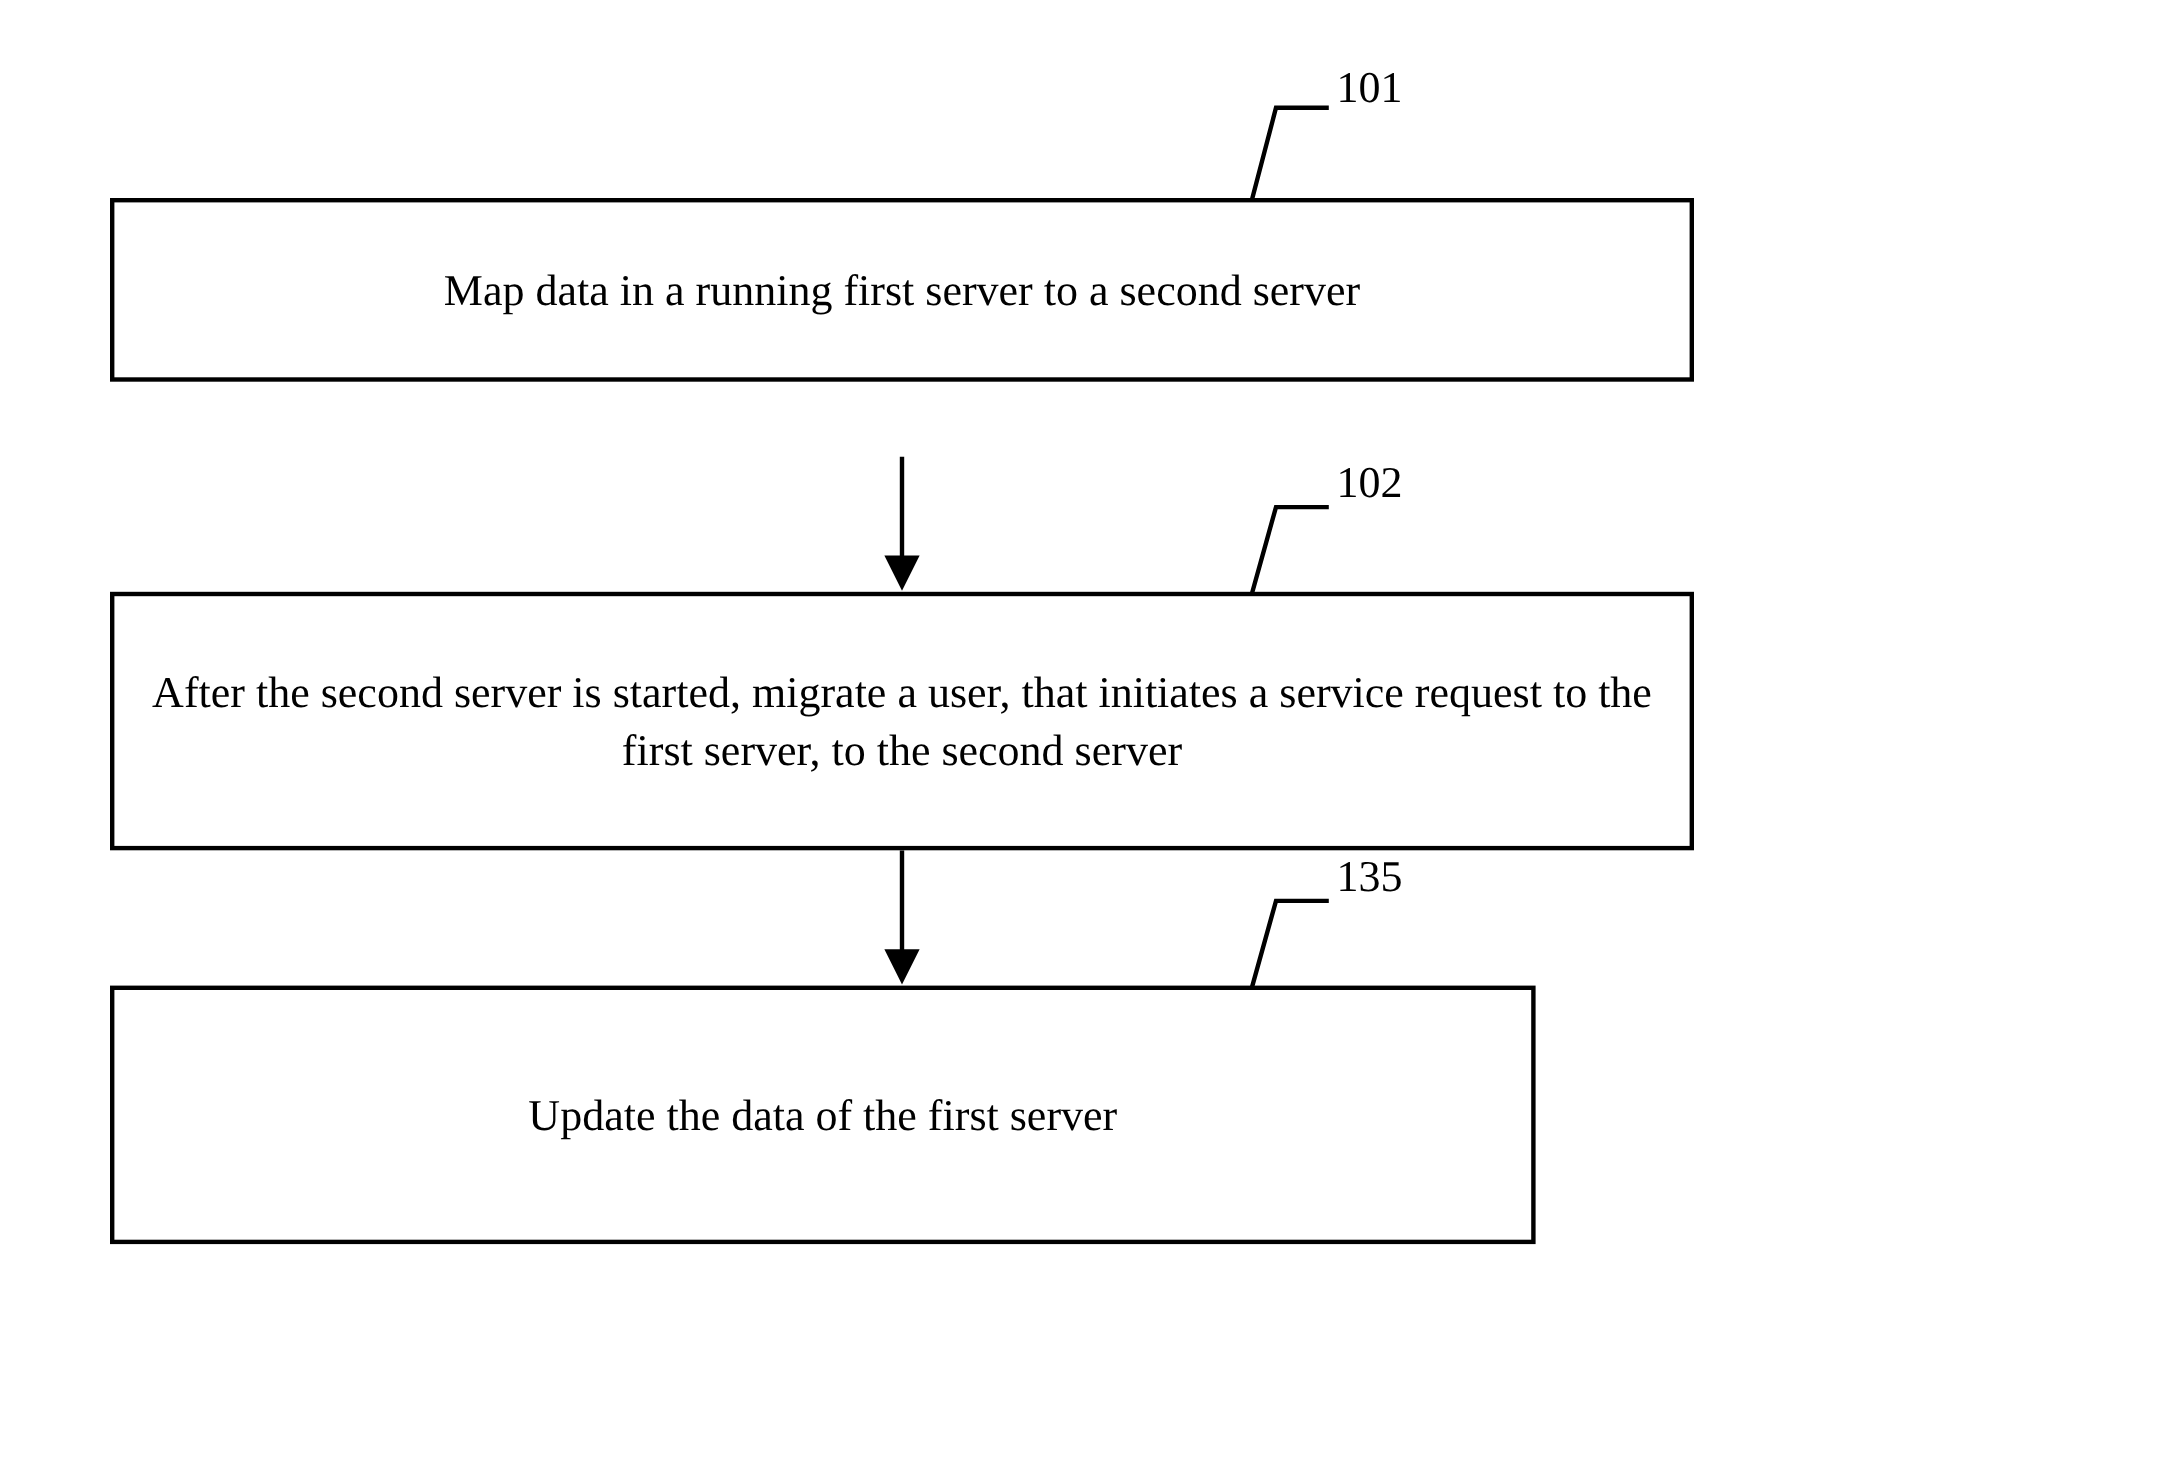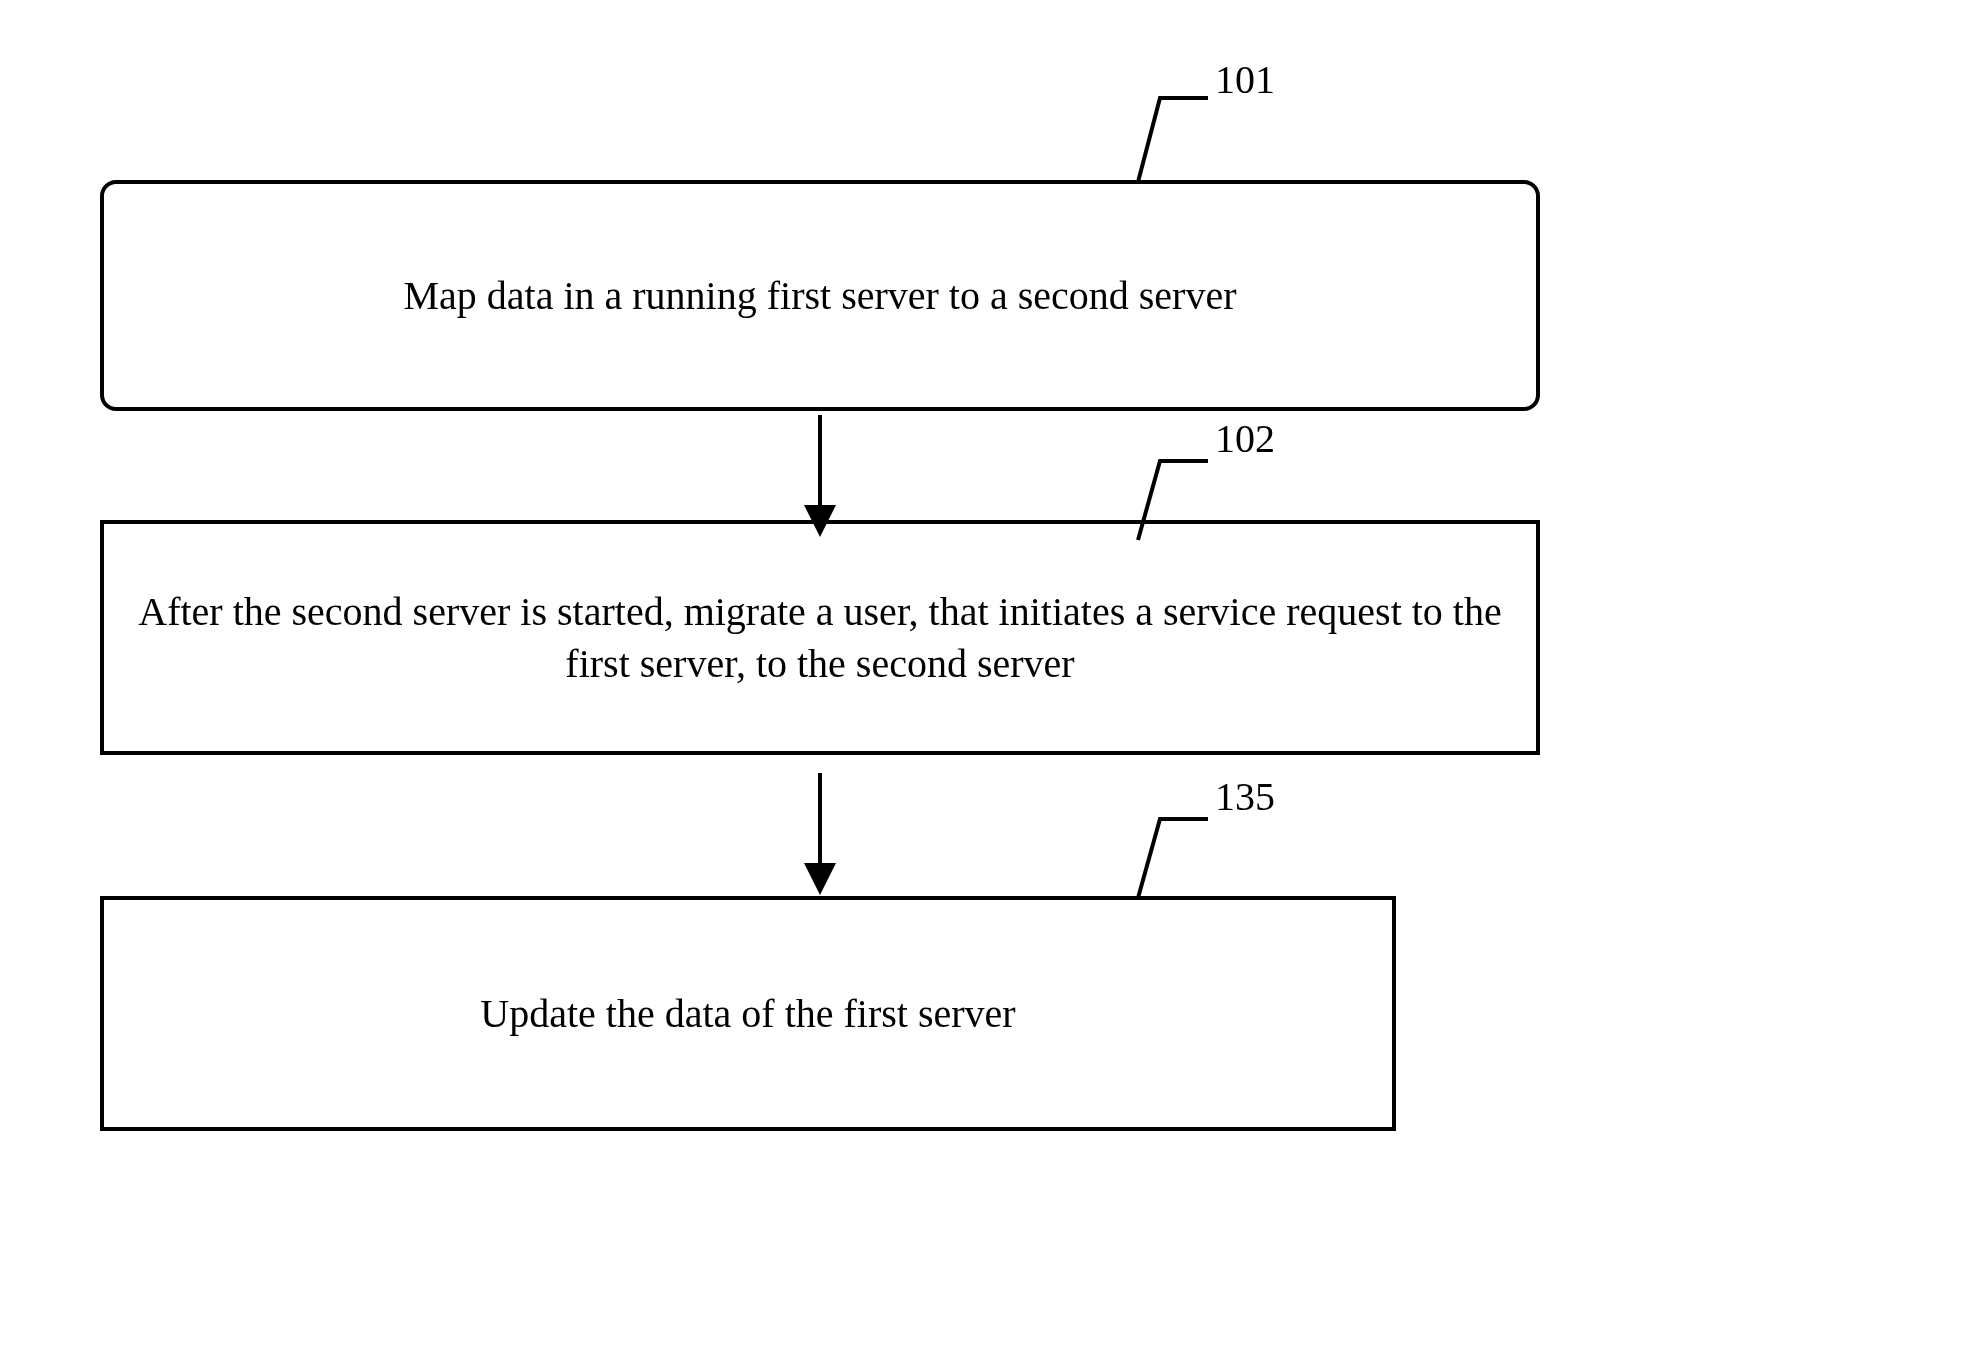--- a/index.html
+++ b/index.html
@@ -55,35 +55,35 @@
 </head>
 <body>
 
 <div class="flowchart-container">
 
   <div class="step-label" style="left: 1215px; top: 56px;">101</div>
   <svg class="label-line" style="left: 1135px; top: 95px; width: 80px; height: 90px;">
     <path d="M 73 3 L 25 3 L 3 87"></path>
   </svg>
 
-  <div class="step-box" style="left: 100px; top: 180px; width: 1440px; height: 231px; border-radius: 16px;">
+  <div class="step-box" style="left: 100px; top: 180px; width: 1440px; height: 167px;">
     <span>Map data in a running first server to a second server</span>
   </div>
 
   <svg class="arrow-container" style="left: 800px; top: 415px; width: 40px; height: 125px;">
     <line class="arrow-line" x1="20" y1="0" x2="20" y2="100"></line>
     <polygon class="arrow-head" points="20,122 4,90 36,90"></polygon>
   </svg>
 
   <div class="step-label" style="left: 1215px; top: 415px;">102</div>
   <svg class="label-line" style="left: 1135px; top: 458px; width: 80px; height: 85px;">
     <path d="M 73 3 L 25 3 L 3 82"></path>
   </svg>
 
-  <div class="step-box" style="left: 100px; top: 520px; width: 1440px; height: 235px;">
+  <div class="step-box" style="left: 100px; top: 538px; width: 1440px; height: 235px;">
     <span>After the second server is started, migrate a user, that initiates a service request to the first server, to the second server</span>
   </div>
 
   <svg class="arrow-container" style="left: 800px; top: 773px; width: 40px; height: 125px;">
     <line class="arrow-line" x1="20" y1="0" x2="20" y2="100"></line>
     <polygon class="arrow-head" points="20,122 4,90 36,90"></polygon>
   </svg>
 
   <div class="step-label" style="left: 1215px; top: 773px;">135</div>
   <svg class="label-line" style="left: 1135px; top: 816px; width: 80px; height: 85px;">

